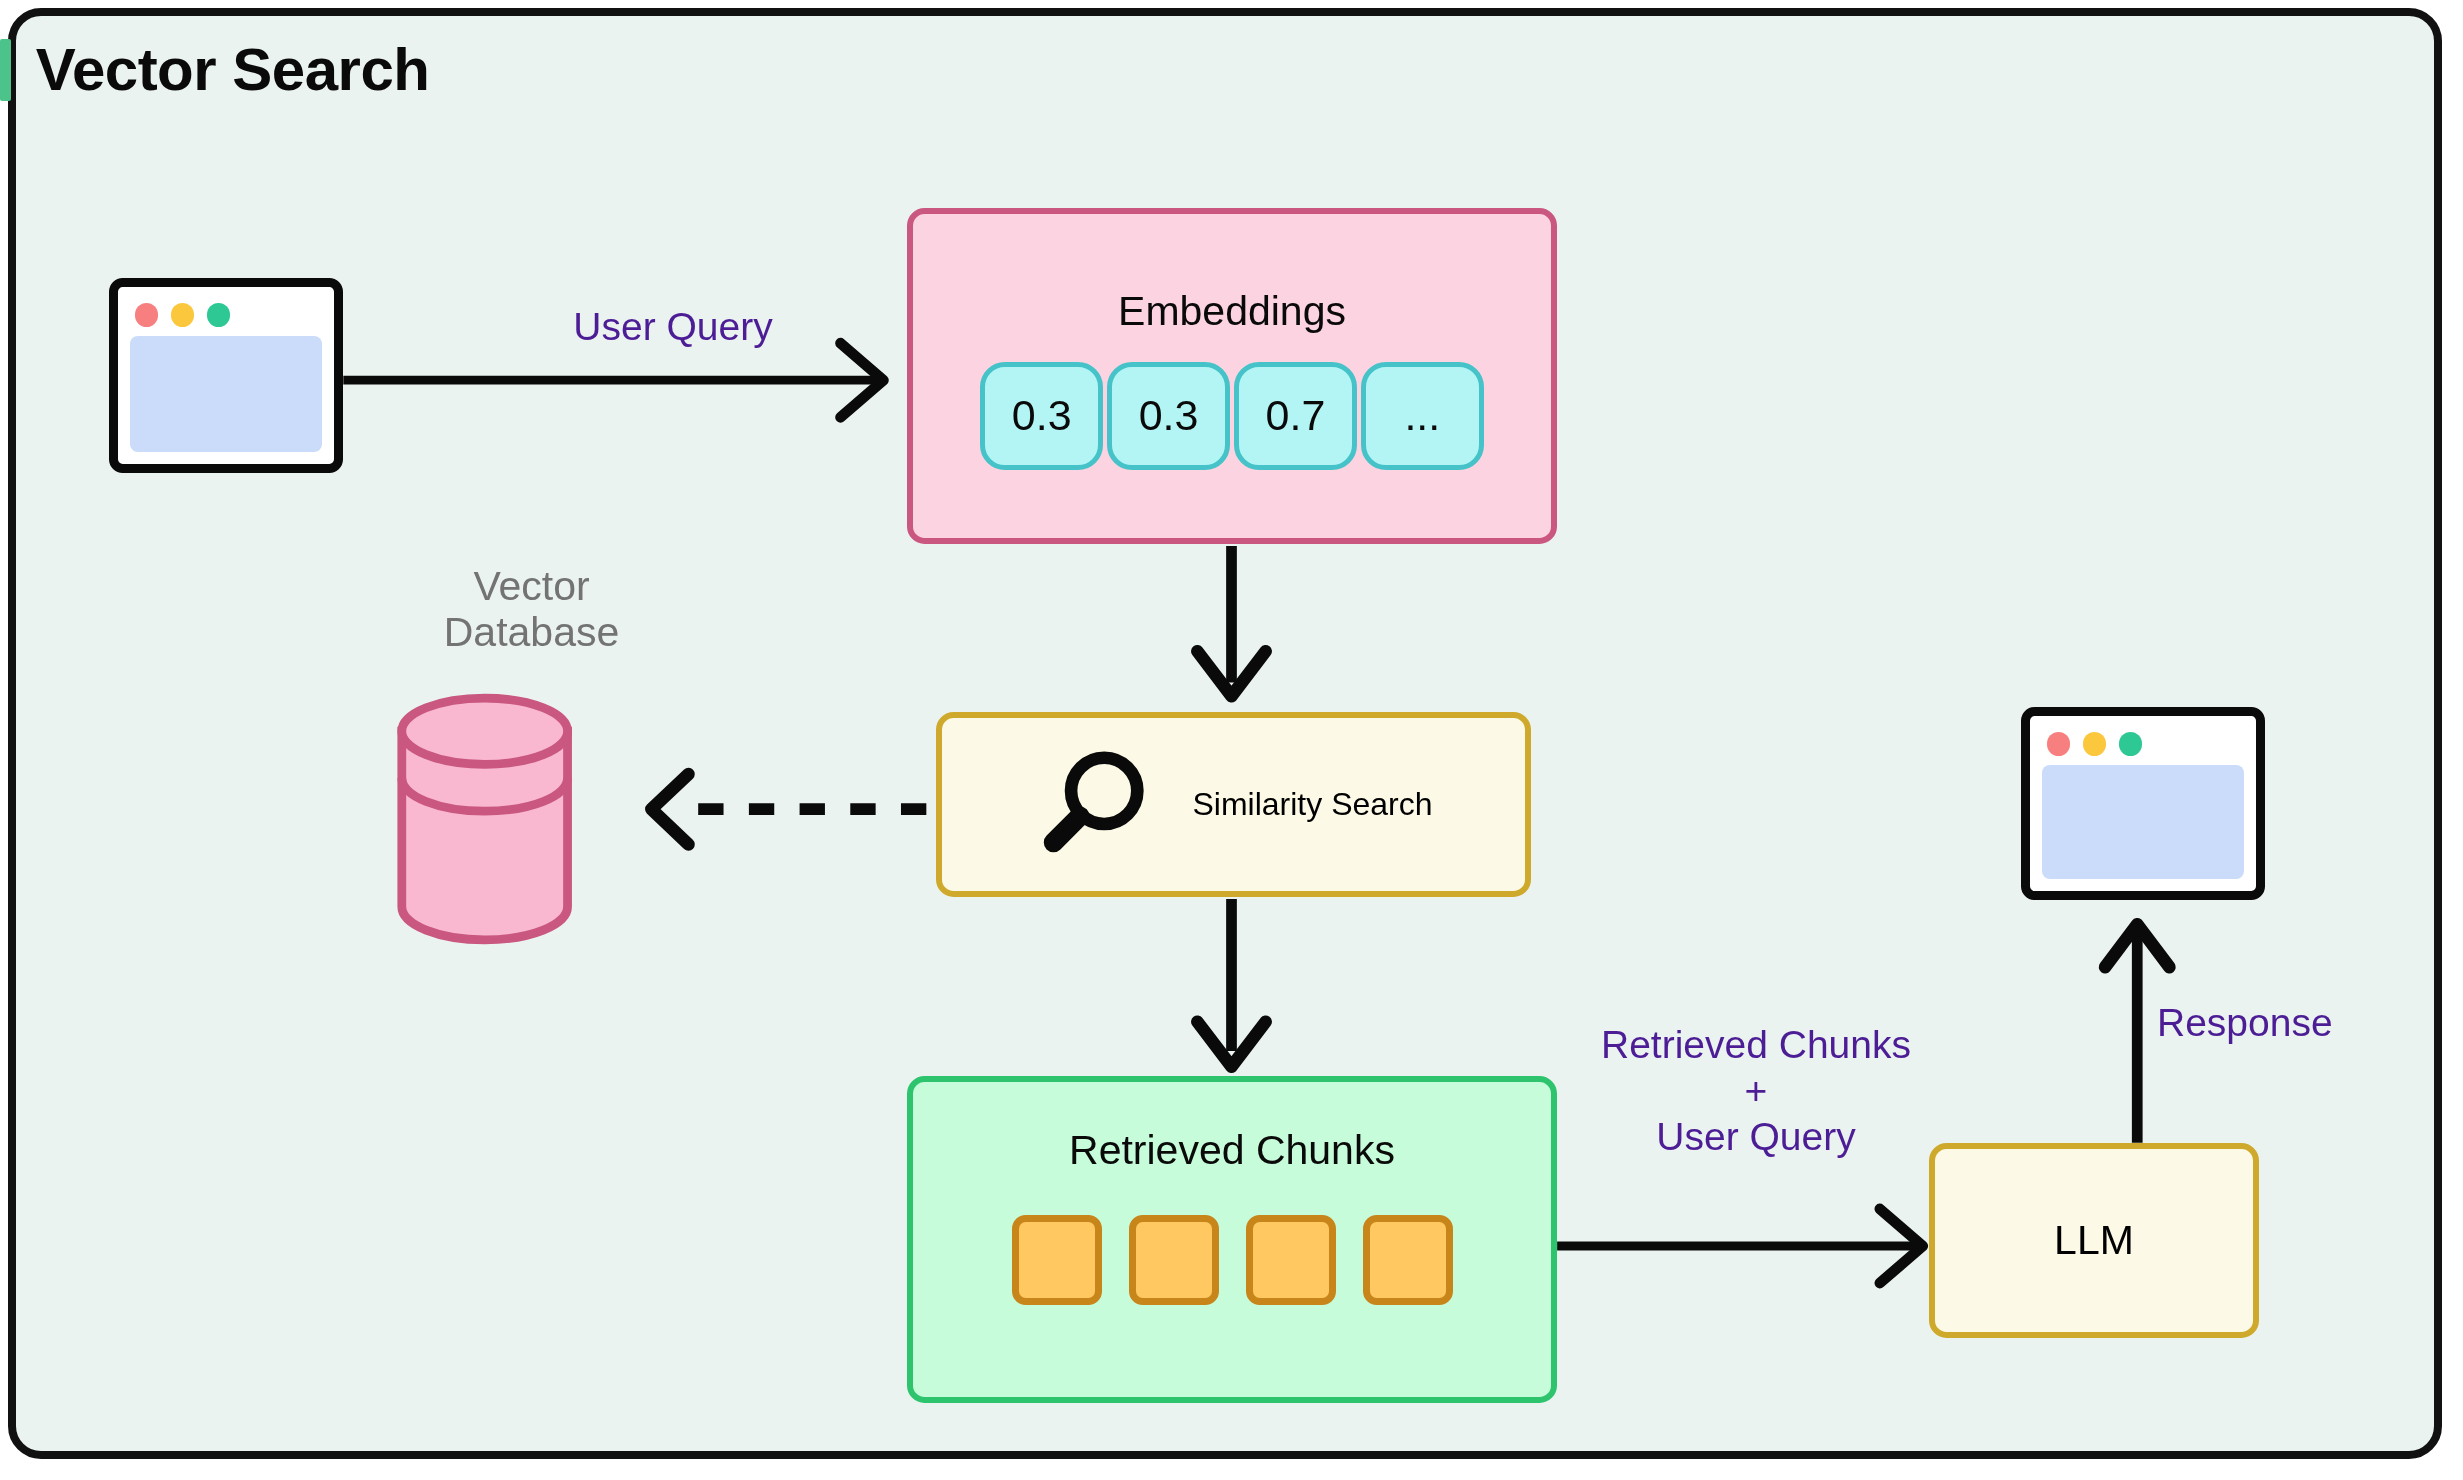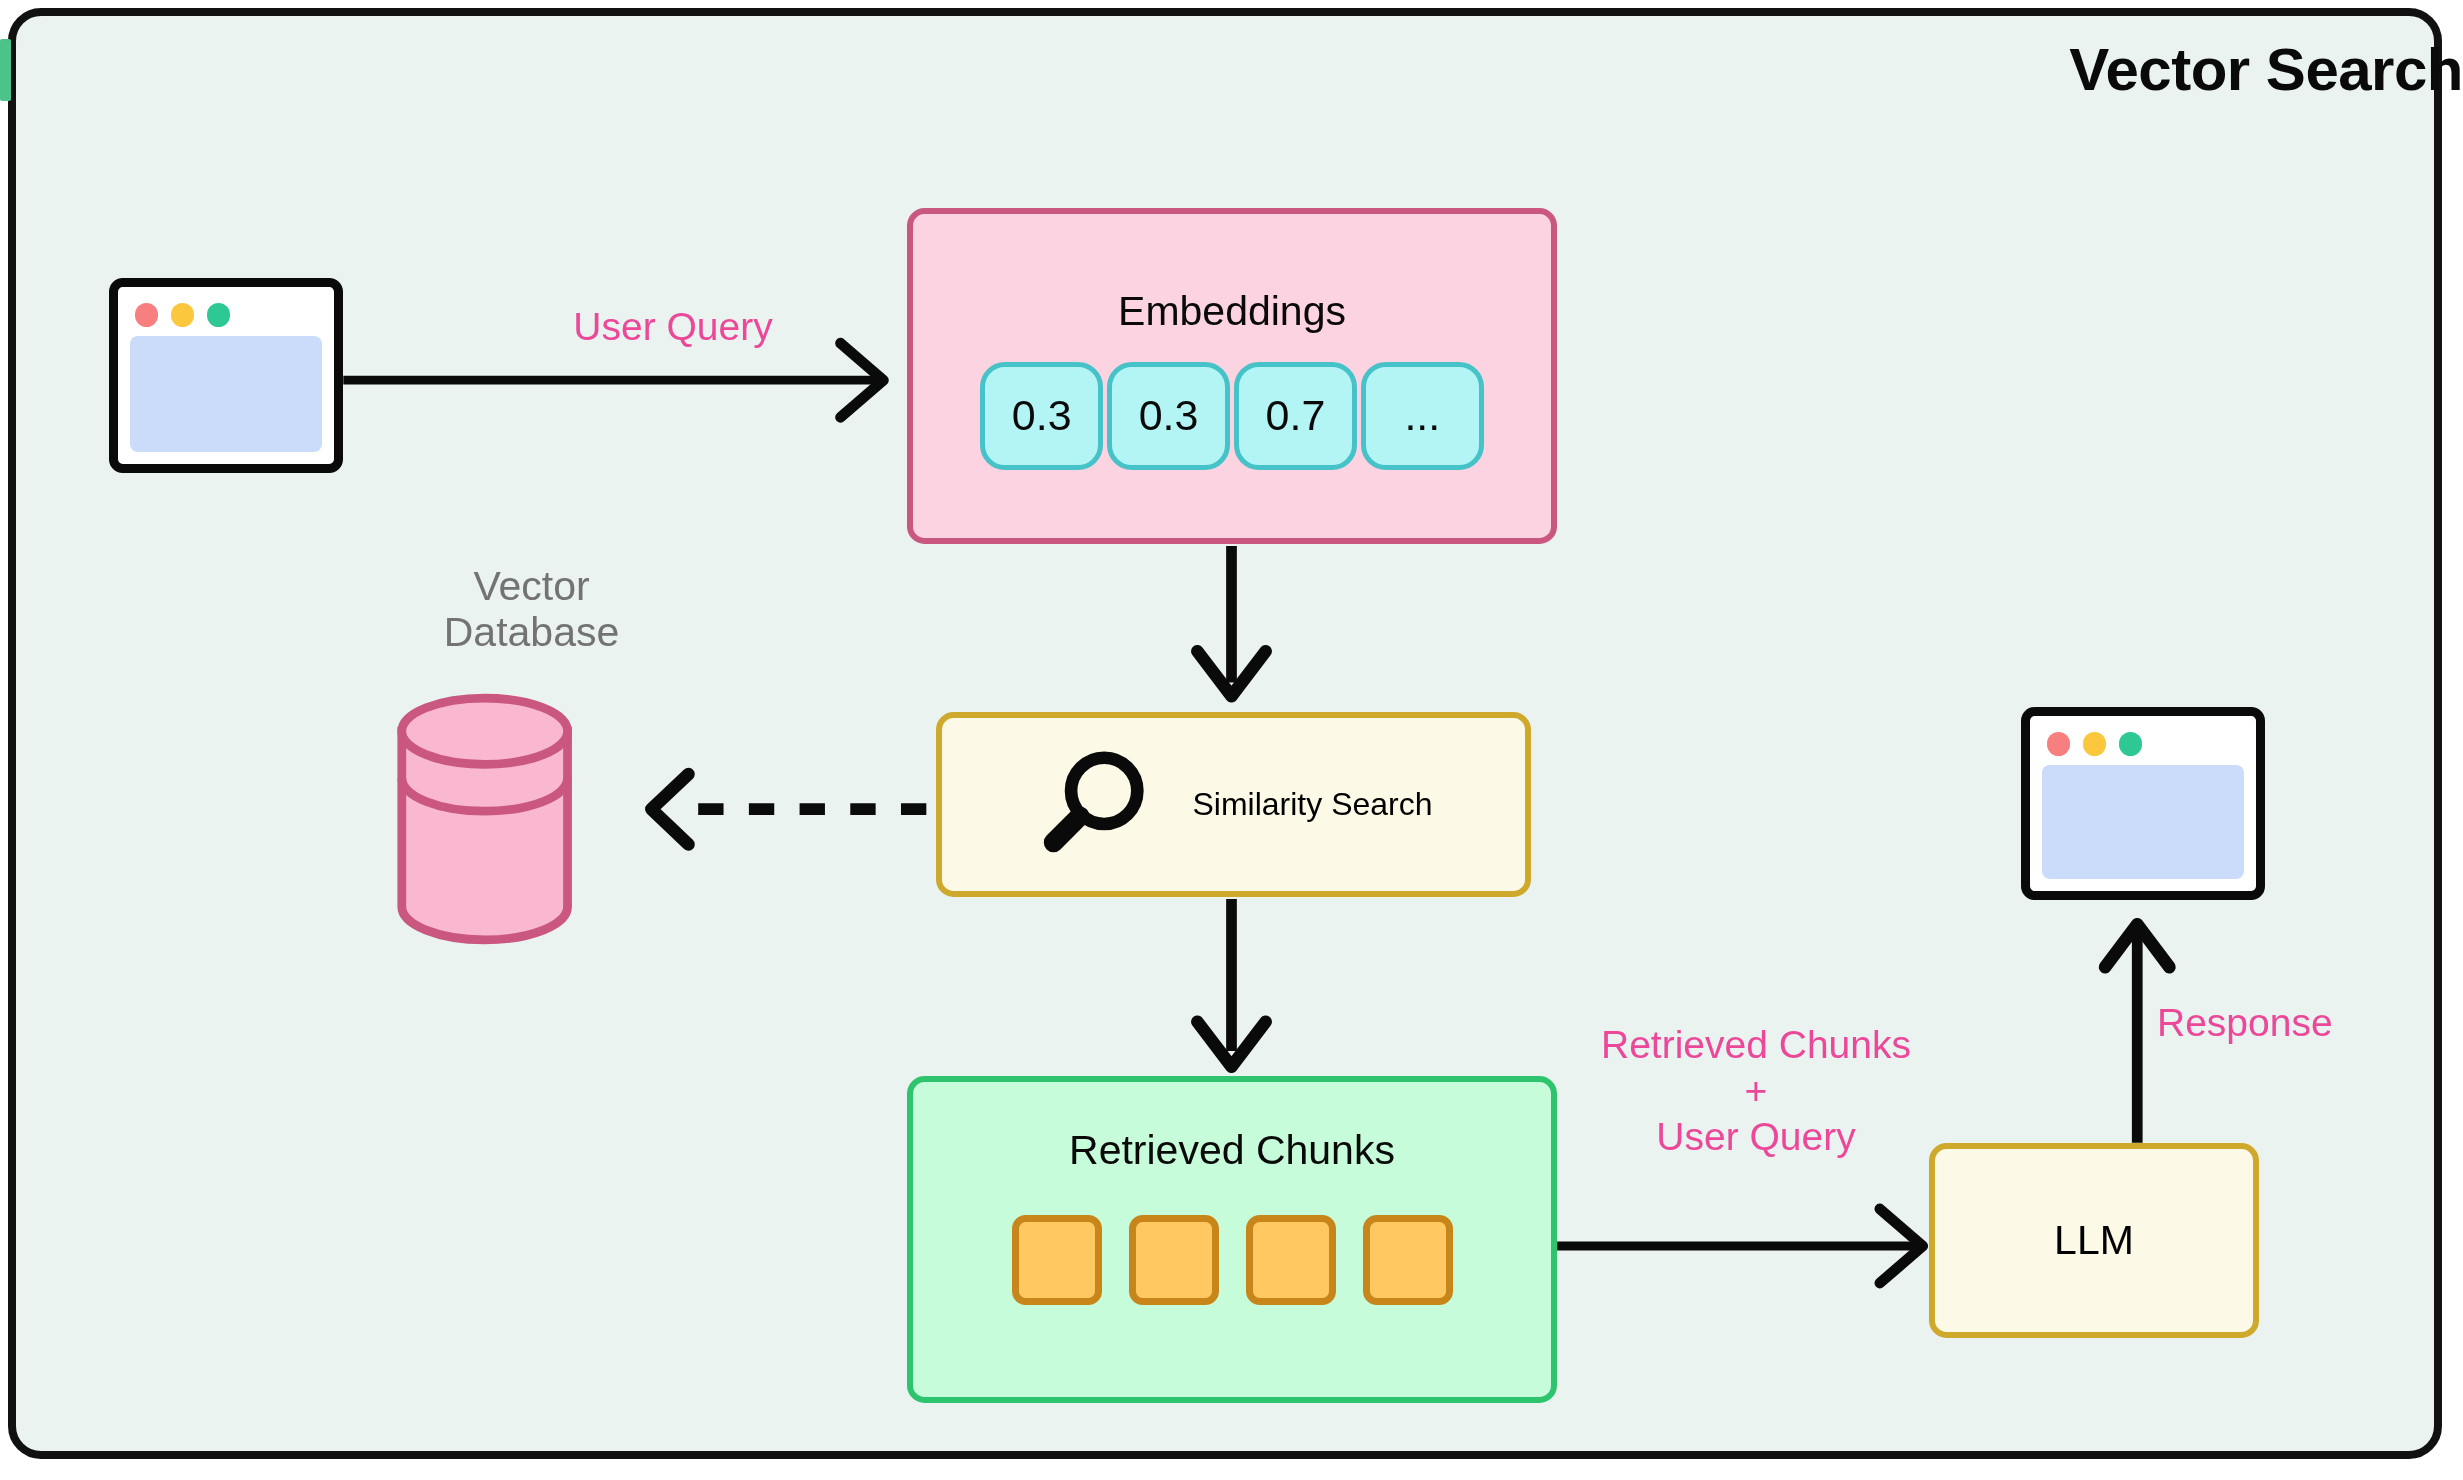--- a/index.html
+++ b/index.html
@@ -36,21 +36,21 @@
   }
   .node { position: absolute; box-sizing: border-box; }
 
   
   #title-wrap {
     position: absolute;
     left: 0; top: 39px;
     width: 2463px;
     display: flex;
     align-items: center;
-    justify-content: space-between;
+    justify-content: flex-start;
     gap: 25px;
   }
   #title-accent {
     width: 10.7px;
     height: 62px;
     background: #4cc38a;
     border-radius: 2px;
   }
   #title-text {
     font-size: 60px;
@@ -167,21 +167,21 @@
     font-size: 41px;
     color: #737373;
     text-align: center;
     line-height: 1.12;
   }
 
   
   .edge-label {
     position: absolute;
     font-size: 39px;
-    color: #ec4899;
+    color: #4c1d95;
     text-align: center;
     line-height: 1.18;
     white-space: pre-line;
   }
 </style>
 </head>
 <body>
 
 <div id="stage">
 

